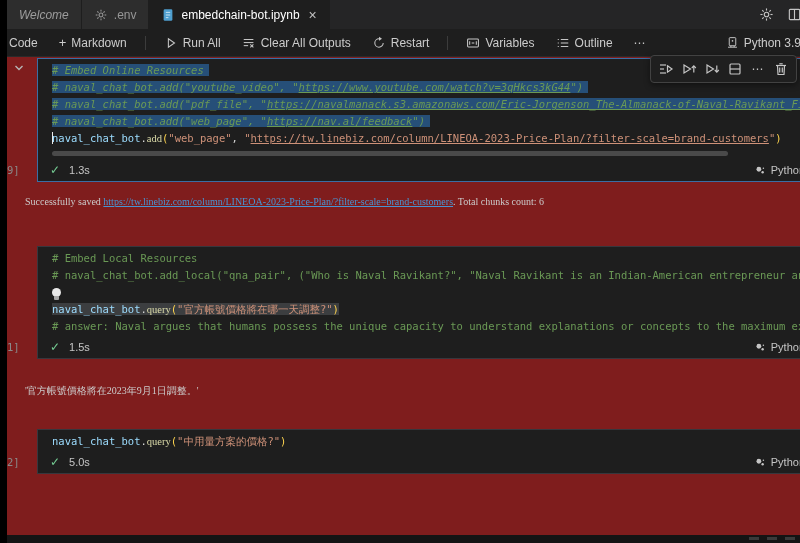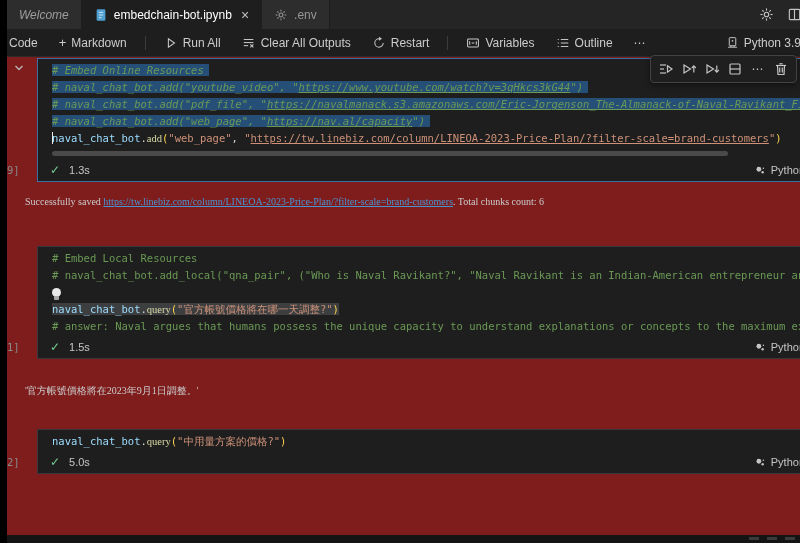--- a/index.html
+++ b/index.html
@@ -63,50 +63,50 @@
 </style>
 </head>
 <body>
 
 <div class="screen">
 
   <div class="tabbar">
     <div class="tab welcome inactive">
       <span class="tab-label">Welcome</span>
     </div>
-    <div class="tab active">
-      <span class="file-icon">
-        <svg width="14" height="14" viewBox="0 0 16 16">
-            <rect x="3" y="1.5" width="10" height="13" rx="1.5" fill="#4f9fd0"></rect>
-            <line x1="5.5" y1="5" x2="10.5" y2="5" stroke="#d7ecf7" stroke-width="1"></line>
-            <line x1="5.5" y1="8" x2="10.5" y2="8" stroke="#d7ecf7" stroke-width="1"></line>
-            <line x1="5.5" y1="11" x2="8.5" y2="11" stroke="#d7ecf7" stroke-width="1"></line>
-          </svg>
-      </span>
-      <span class="tab-label">embedchain-bot.ipynb</span>
-      <span class="tab-close">×</span>
-    </div>
     <div class="tab inactive">
       <span class="file-icon">
         <svg width="14" height="14" viewBox="0 0 16 16" stroke="#9a9a9a" fill="none" stroke-width="1.2">
             <circle cx="8" cy="8" r="2.2"></circle>
             <g>
               <line x1="8" y1="2" x2="8" y2="4"></line>
               <line x1="8" y1="12" x2="8" y2="14"></line>
               <line x1="2" y1="8" x2="4" y2="8"></line>
               <line x1="12" y1="8" x2="14" y2="8"></line>
               <line x1="3.8" y1="3.8" x2="5.2" y2="5.2"></line>
               <line x1="10.8" y1="10.8" x2="12.2" y2="12.2"></line>
               <line x1="3.8" y1="12.2" x2="5.2" y2="10.8"></line>
               <line x1="10.8" y1="5.2" x2="12.2" y2="3.8"></line>
             </g>
           </svg>
       </span>
       <span class="tab-label">.env</span>
     </div>
+    <div class="tab active">
+      <span class="file-icon">
+        <svg width="14" height="14" viewBox="0 0 16 16">
+            <rect x="3" y="1.5" width="10" height="13" rx="1.5" fill="#4f9fd0"></rect>
+            <line x1="5.5" y1="5" x2="10.5" y2="5" stroke="#d7ecf7" stroke-width="1"></line>
+            <line x1="5.5" y1="8" x2="10.5" y2="8" stroke="#d7ecf7" stroke-width="1"></line>
+            <line x1="5.5" y1="11" x2="8.5" y2="11" stroke="#d7ecf7" stroke-width="1"></line>
+          </svg>
+      </span>
+      <span class="tab-label">embedchain-bot.ipynb</span>
+      <span class="tab-close">×</span>
+    </div>
     <div class="tab-actions">
       <span class="abtn">
         <svg width="15" height="15" viewBox="0 0 16 16" stroke="#c5c5c5" fill="none" stroke-width="1.2">
             <circle cx="8" cy="8" r="2.4"></circle>
             <g>
               <line x1="8" y1="1.5" x2="8" y2="3.8"></line>
               <line x1="8" y1="12.2" x2="8" y2="14.5"></line>
               <line x1="1.5" y1="8" x2="3.8" y2="8"></line>
               <line x1="12.2" y1="8" x2="14.5" y2="8"></line>
               <line x1="3.4" y1="3.4" x2="5" y2="5"></line>
@@ -241,21 +241,21 @@
               <path d="M4.5 4.5 L5 13.5 L11 13.5 L11.5 4.5"></path>
               <line x1="6.7" y1="6.5" x2="6.7" y2="11.5"></line>
               <line x1="9.3" y1="6.5" x2="9.3" y2="11.5"></line>
             </svg>
         </span>
       </div>
       <div class="code-lines">
           <div class="code-line sel"><span class="lt"><span class="comment"># Embed Online Resources</span></span></div>
           <div class="code-line sel"><span class="lt"><span class="comment"># naval_chat_bot.add("youtube_video", "</span><span class="comment link">https://www.youtube.com/watch?v=3qHkcs3kG44</span><span class="comment">")</span></span></div>
           <div class="code-line sel"><span class="lt"><span class="comment"># naval_chat_bot.add("pdf_file", "</span><span class="comment link">https://navalmanack.s3.amazonaws.com/Eric-Jorgenson_The-Almanack-of-Naval-Ravikant_Fin</span></span></div>
-          <div class="code-line sel"><span class="lt"><span class="comment"># naval_chat_bot.add("web_page", "</span><span class="comment link">https://nav.al/capacity</span><span class="comment">")</span></span></div>
+          <div class="code-line sel"><span class="lt"><span class="comment"># naval_chat_bot.add("web_page", "</span><span class="comment link">https://nav.al/feedback</span><span class="comment">")</span></span></div>
           <div class="code-line"><span class="caret"></span><span class="lt"><span class="variable">naval_chat_bot</span><span class="punct">.</span><span class="function">add</span><span class="bracket">(</span><span class="string">"web_page"</span><span class="punct">, </span><span class="string">"</span><span class="string link">https://tw.linebiz.com/column/LINEOA-2023-Price-Plan/?filter-scale=brand-customers</span><span class="string">"</span><span class="bracket">)</span></span></div>
         </div>
       <div class="hscrollbar"></div>
       <div class="cell-status">
         <span class="check">✓</span>
         <span class="duration">1.3s</span>
         <span class="status-right">
           <svg width="12" height="12" viewBox="0 0 16 16">
               <circle cx="6.5" cy="7" r="3.2" fill="#c5c5c5"></circle>
               <circle cx="11.5" cy="11" r="1.6" fill="#c5c5c5"></circle>

